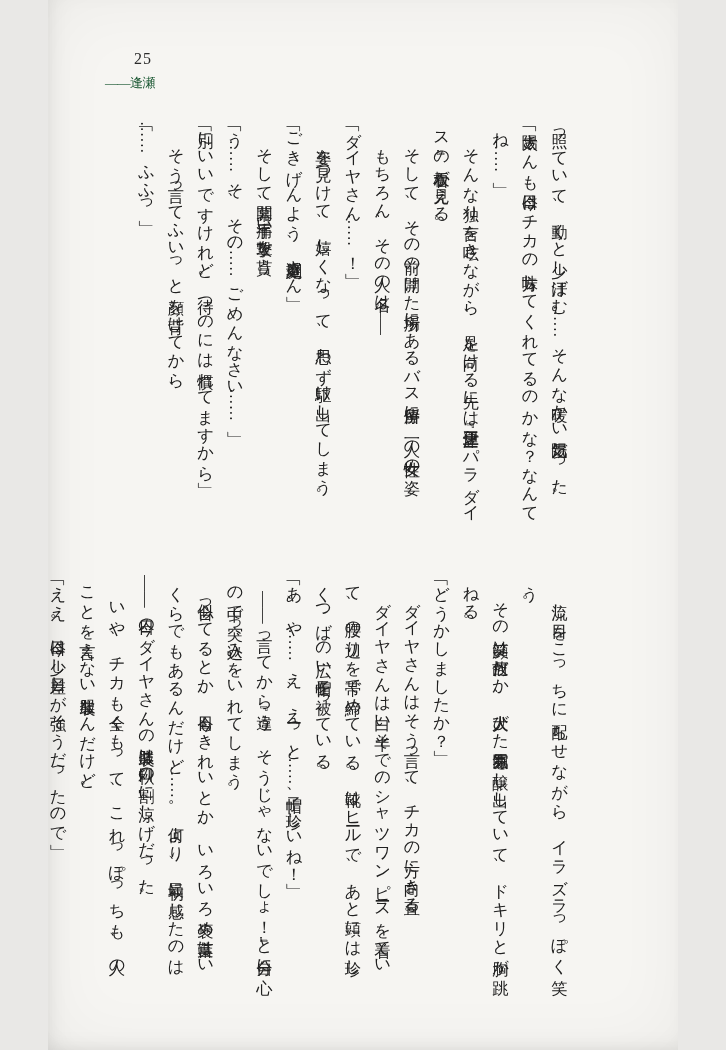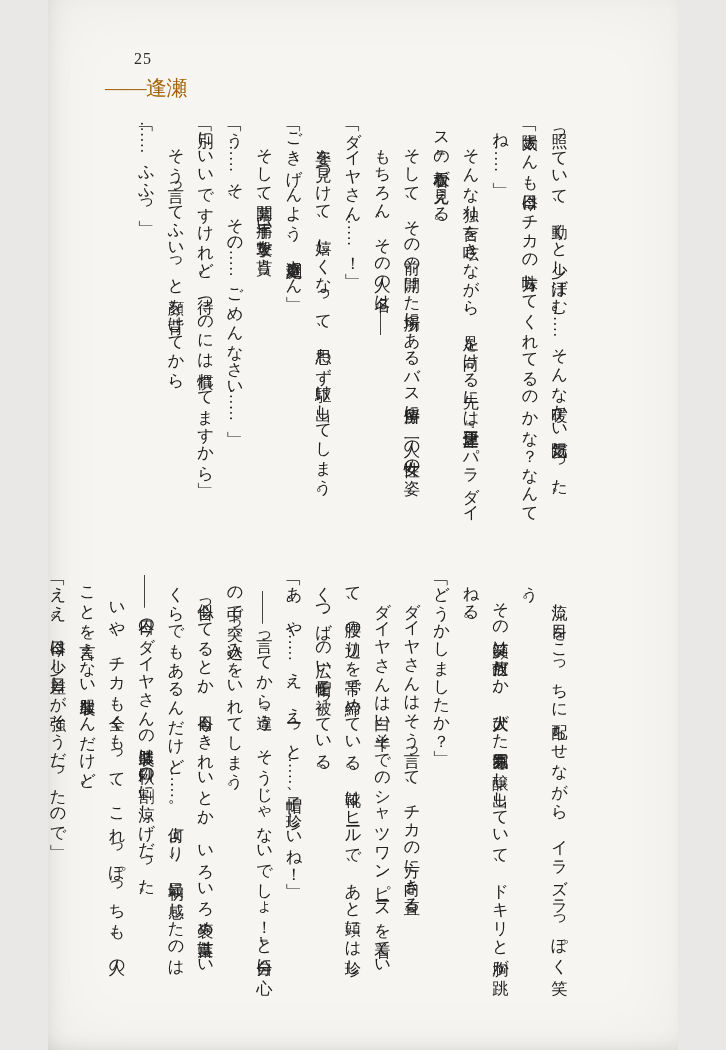--- a/index.html
+++ b/index.html
@@ -26,22 +26,22 @@
     left: 86px;
     top: 50px;
     font-size: 16px;
     color: #2b2b2b;
     letter-spacing: 1px;
   }
   .running-title {
     position: absolute;
     left: 57px;
     top: 74px;
-    font-size: 21px;
-    color: #a16207;
+    font-size: 13px;
+    color: #14532d;
     letter-spacing: -0.5px;
     white-space: nowrap;
   }
   .vblock {
     position: absolute;
     right: 104px;
     writing-mode: vertical-rl;
     -webkit-writing-mode: vertical-rl;
     text-orientation: mixed;
     height: 392px;

